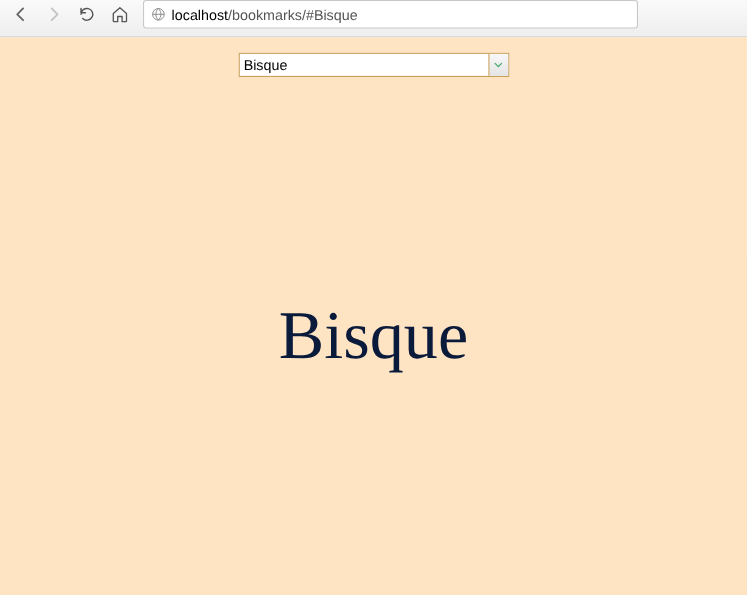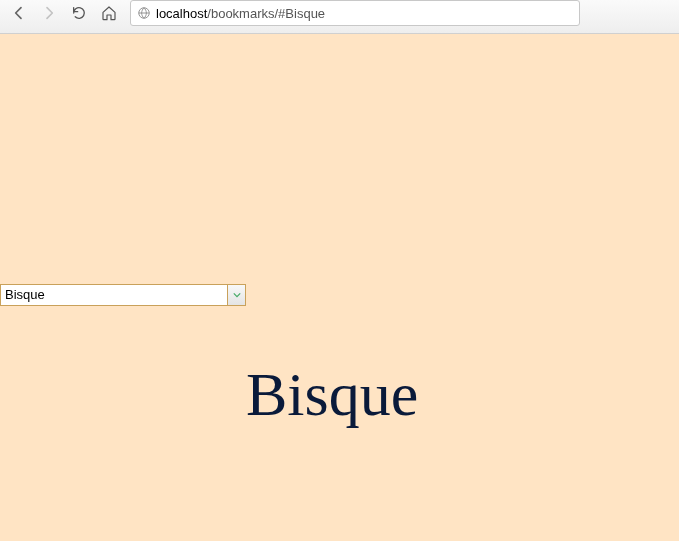--- a/index.html
+++ b/index.html
@@ -50,21 +50,21 @@
     .url-text {
       font-size: 13px;
       color: #555;
       white-space: nowrap;
     }
     .url-host { color: #000; }
     .content {
       width: 100%;
       height: calc(100% - 34px);
       display: flex;
-      flex-direction: row;
+      flex-direction: column;
       align-items: center;
       padding-top: 14px;
     }
     .dropdown-wrap {
       width: 246px;
       height: 22px;
       border: 1px solid #c9a15a;
       background: #fff;
       display: flex;
       align-items: center;

